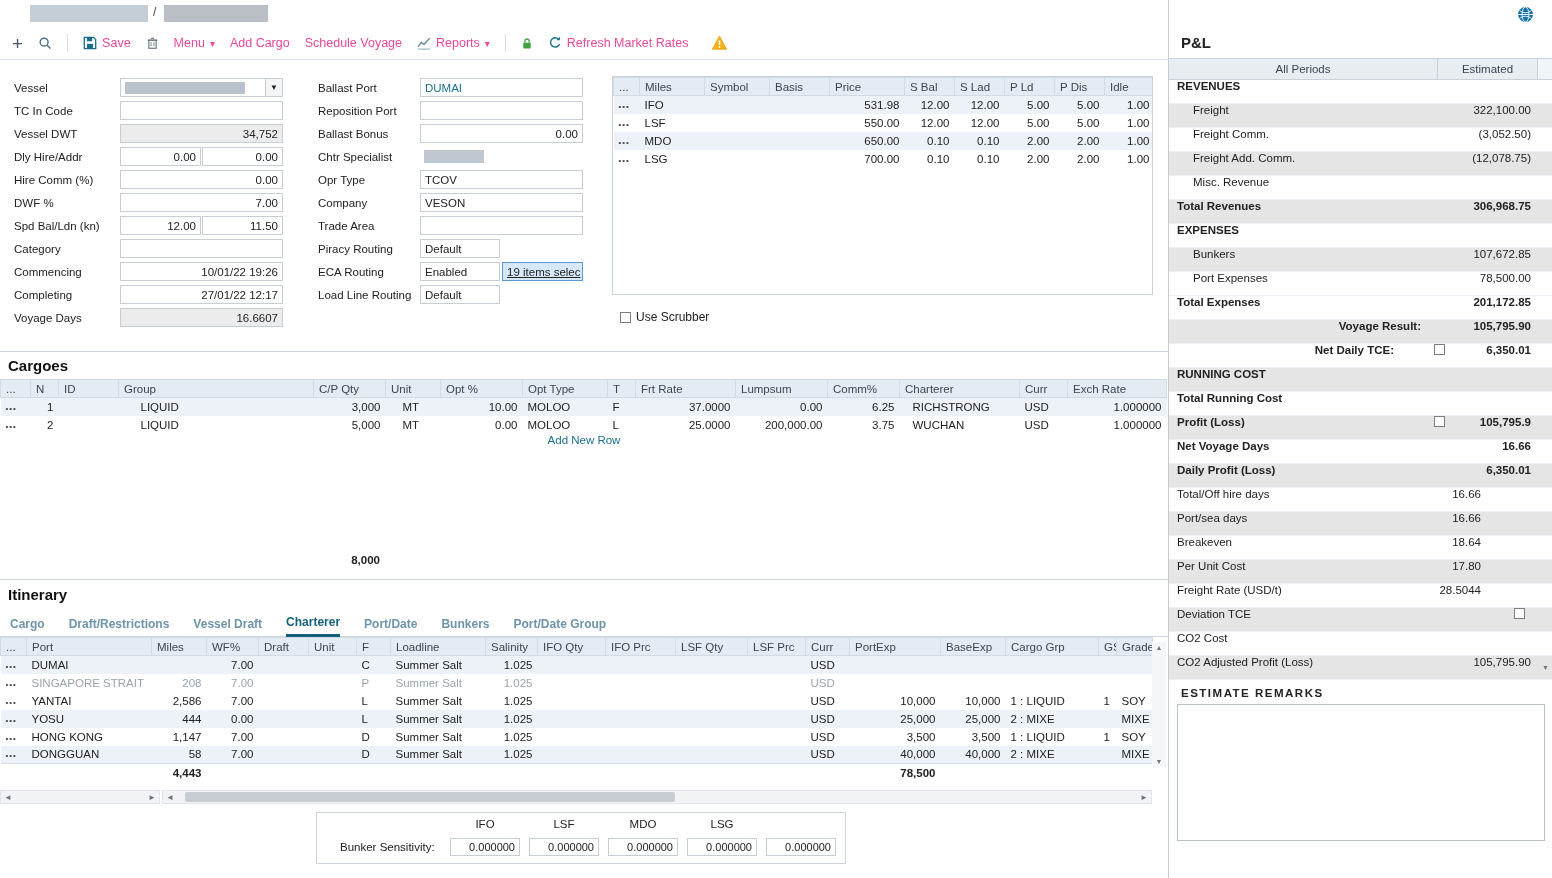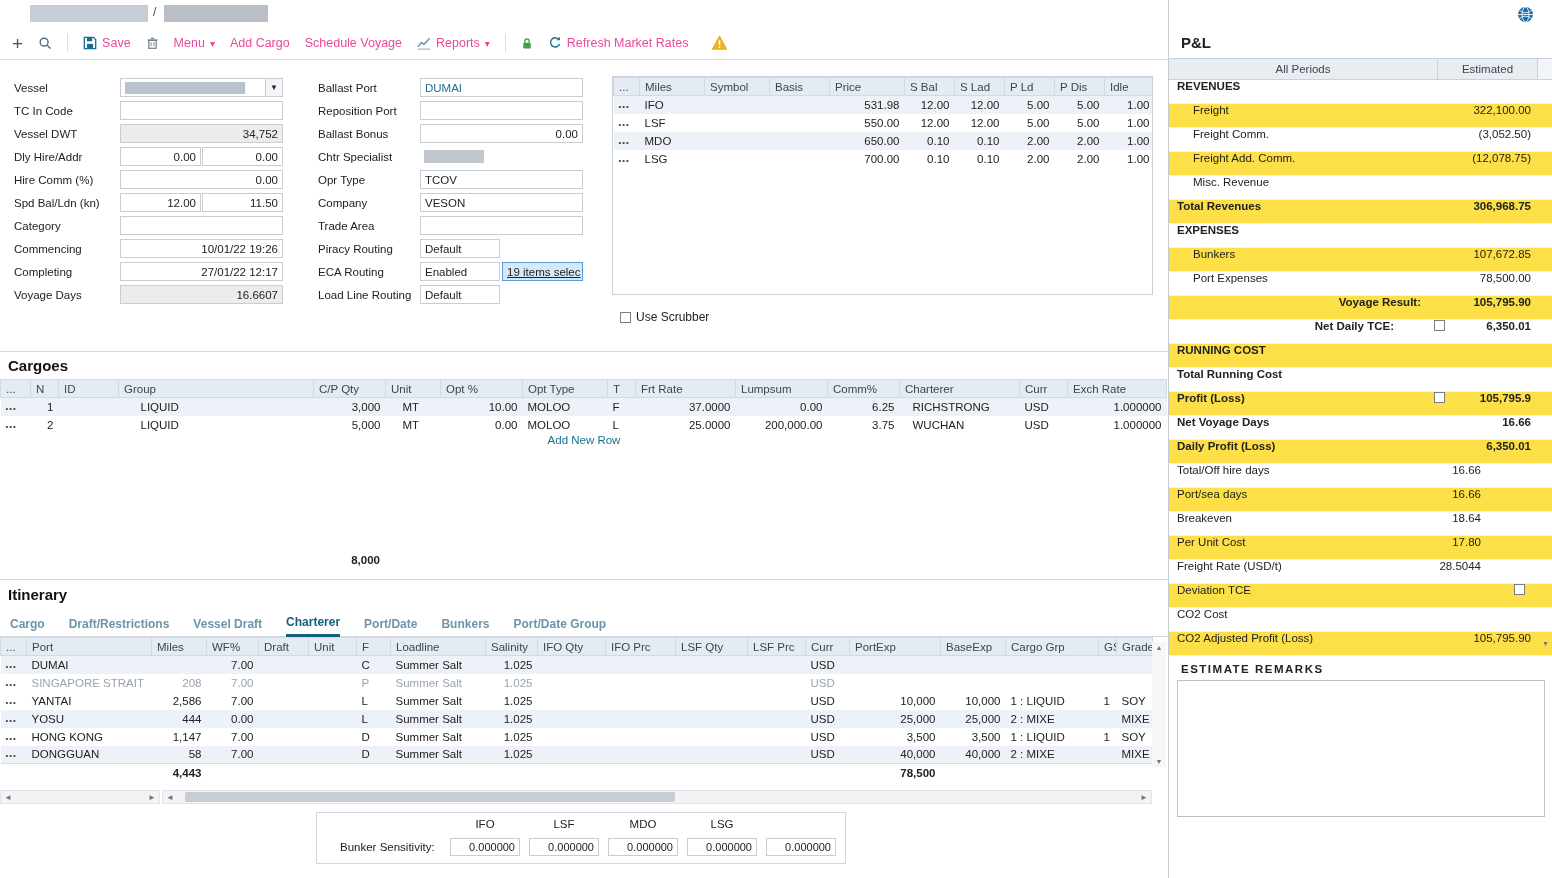--- a/index.html
+++ b/index.html
@@ -82,21 +82,21 @@
   .sens-f { position:absolute; top:25px; width:70px; height:18px; border:1px solid #c6cdd5; font-size:11px; display:flex; align-items:center; justify-content:flex-end; padding:0 4px; background:#fff; }
 
   
   .pnl { position:absolute; left:1168px; top:0; width:384px; height:878px; border-left:1px solid #c3ccd4; font-size:11.5px; background:#fff; }
   .pnl-title { font-size:15px; font-weight:bold; padding:34px 0 0 12px; height:58px; }
   .pnl-cols { display:flex; height:22px; border-top:1px solid #c9d2da; border-bottom:1px solid #c9d2da; background:#e8edf2; color:#3c4650; }
   .pnl-cols .ca { flex:1; text-align:center; line-height:21px; border-right:1px solid #c9d2da; }
   .pnl-cols .ce { width:100px; text-align:center; line-height:21px; border-right:1px solid #c9d2da; }
   .pnl-cols .cs { width:14px; background:#f2f5f8; }
   .pr { display:flex; align-items:flex-start; height:24px; padding:0 21px 0 8px; border-bottom:1px solid #eef2f6; position:relative; }
-  .pr.alt { background:#fde047; }
+  .pr.alt { background:#e5e5e5; }
   .pr .pl { flex:1; white-space:nowrap; overflow:hidden; }
   .pr .pl.ind { padding-left:16px; }
   .pr .pv { text-align:right; min-width:80px; white-space:nowrap; }
   .pr.ins { padding-right:71px; }
   .pr.rl { justify-content:flex-end; }
   .pr.rl .pl { flex:0 0 auto; margin-right:30px; }
   .pr.b .pl, .pr.b .pv { font-weight:bold; }
   .pr.sec .pl { font-weight:bold; }
   .pr .cb { margin:0 6px 0 10px; }
   .pnl-dd { position:absolute; right:3px; top:8px; font-size:7px; color:#6b7680; }
@@ -210,20 +210,26 @@
               <span>0.00</span>
             </div>
           <div class="fbox num half">
               <span>0.00</span>
             </div>
         </div>
         <div class="frow">
           <span class="flabel">Hire Comm (%)</span>
           <div class="fbox num">
               <span>0.00</span>
+            </div>
+        </div>
+        <div class="frow">
+          <span class="flabel">DWF %</span>
+          <div class="fbox num">
+              <span>7.00</span>
             </div>
         </div>
         <div class="frow">
           <span class="flabel">Spd Bal/Ldn (kn)</span>
           <div class="fbox num half">
               <span>12.00</span>
             </div>
           <div class="fbox num half">
               <span>11.50</span>
             </div>
@@ -757,20 +763,24 @@
         <span class="pl">EXPENSES</span>
       </div>
     <div class="pr alt">
         <span class="pl ind">Bunkers</span>
         <span class="pv">107,672.85</span>
       </div>
     <div class="pr">
         <span class="pl ind">Port Expenses</span>
         <span class="pv">78,500.00</span>
       </div>
+    <div class="pr b">
+        <span class="pl">Total Expenses</span>
+        <span class="pv">201,172.85</span>
+      </div>
     <div class="pr alt rl b">
         <span class="pl">Voyage Result:</span>
         <span class="pv">105,795.90</span>
       </div>
     <div class="pr rl b">
         <span class="pl">Net Daily TCE:</span>
         <span class="cb"></span>
         <span class="pv">6,350.01</span>
       </div>
     <div class="pr alt sec">

